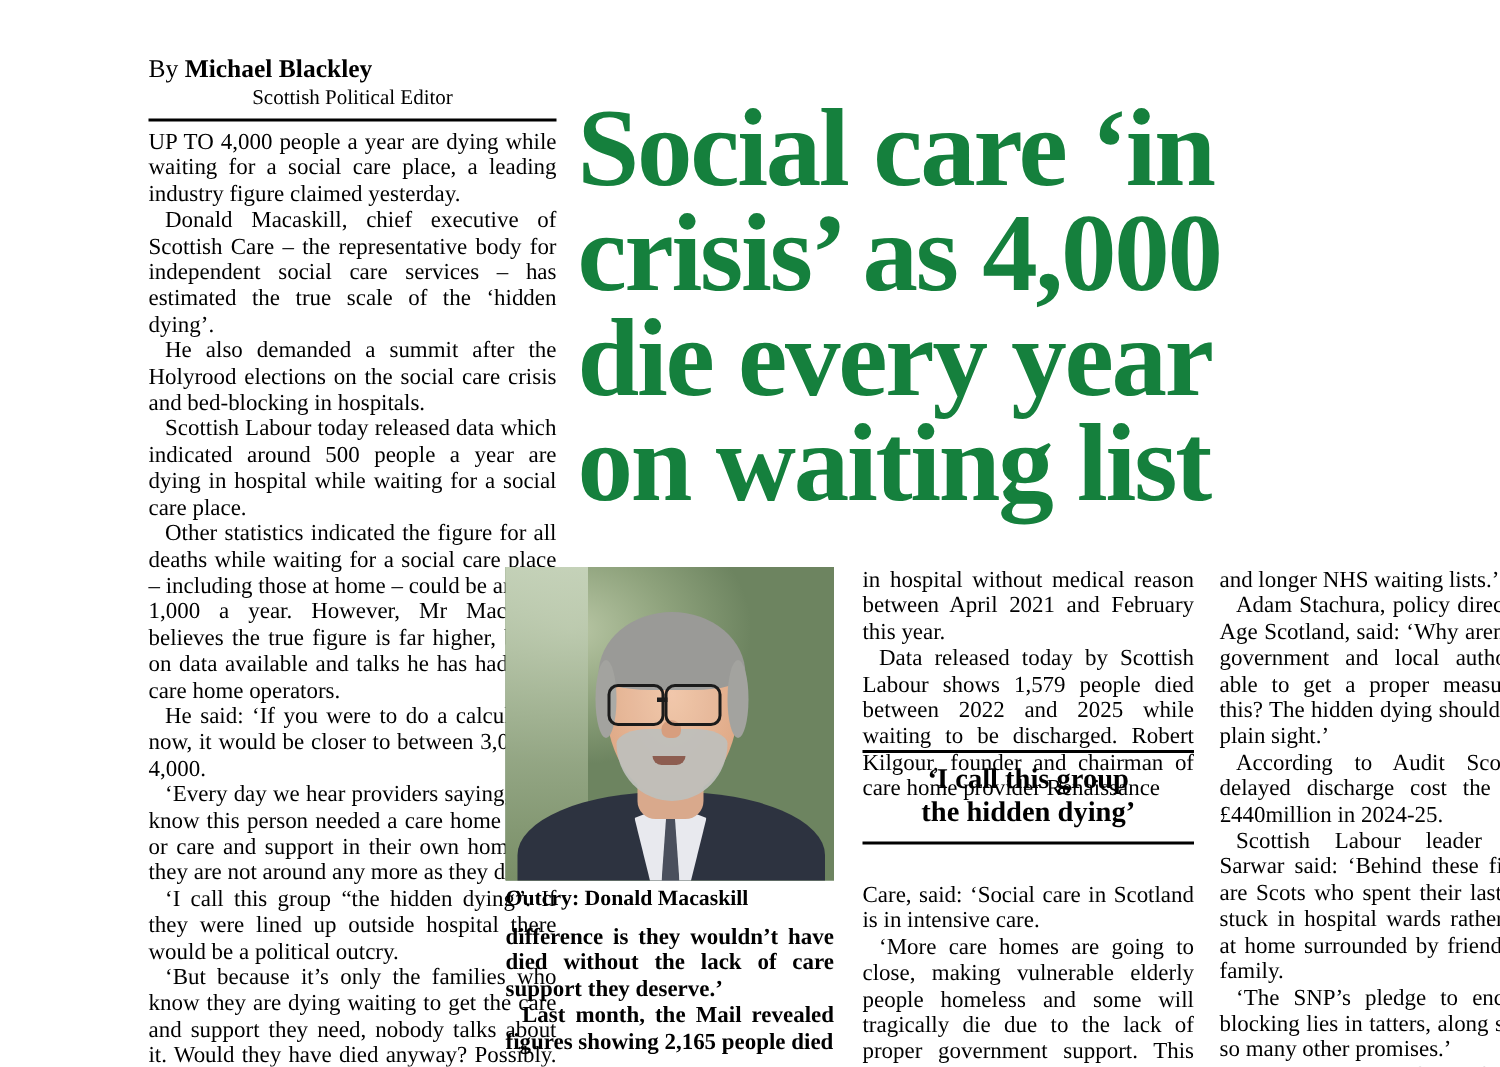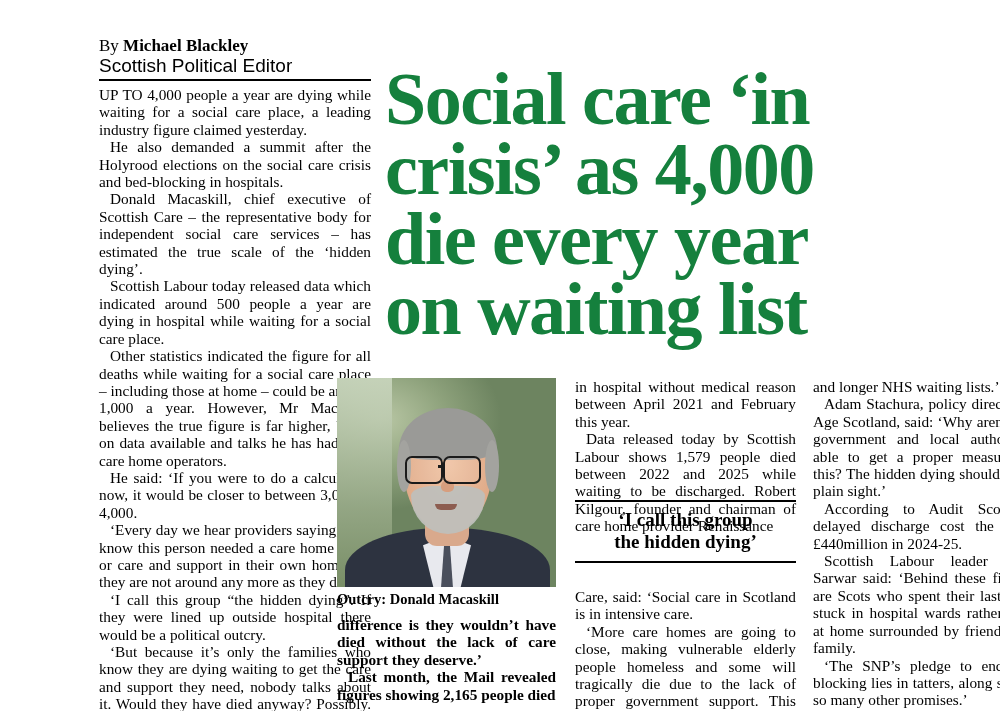--- a/index.html
+++ b/index.html
@@ -35,24 +35,25 @@
     line-height: 20px;
     color: #000;
   }
   .byline-line1 .by {
     font-weight: normal;
   }
   .byline-line1 .name {
     font-weight: bold;
   }
   .byline-line2 {
-    font-family: Liberation Sans, sans-serif;
-    font-size: 19px;
+    font-family: Liberation Serif, serif;
+    font-size: 14px;
     line-height: 18px;
     margin-top: 1px;
+    text-align: center;
   }
   .byline-rule {
     border-bottom: 2px solid #000;
     margin-top: 4px;
   }
 
   
   .headline {
     position: absolute;
     left: 338px;
@@ -242,22 +243,22 @@
 
   <h1 class="headline">
     <span class="hl-line">Social care ‘in</span>
     <span class="hl-line">crisis’ as 4,000</span>
     <span class="hl-line">die every year</span>
     <span class="hl-line">on waiting list</span>
   </h1>
 
   <div class="col-intro">
     <p class="lead">UP TO 4,000 people a year are dying while waiting for a social care place, a leading industry figure claimed yesterday.</p>
+    <p class="ind">Donald Macaskill, chief executive of Scottish Care – the representative body for independent social care services – has estimated the true scale of the ‘hidden dying’.</p>
     <p class="ind">He also demanded a summit after the Holyrood elections on the social care crisis and bed-blocking in hospitals.</p>
-    <p class="ind">Donald Macaskill, chief executive of Scottish Care – the representative body for independent social care services – has estimated the true scale of the ‘hidden dying’.</p>
     <p class="ind">Scottish Labour today released data which indicated around 500 people a year are dying in hospital while waiting for a social care place.</p>
     <p class="ind">Other statistics indicated the figure for all deaths while waiting for a social care place – including those at home – could be around 1,000 a year. However, Mr Macaskill believes the true figure is far higher, based on data available and talks he has had with care home operators.</p>
     <p class="ind">He said: ‘If you were to do a calculation now, it would be closer to between 3,000 to 4,000.</p>
     <p class="ind">‘Every day we hear providers saying, “We know this person needed a care home place or care and support in their own home but they are not around any more as they died”.</p>
     <p class="ind">‘I call this group “the hidden dying”. If they were lined up outside hospital there would be a political outcry.</p>
     <p class="ind">‘But because it’s only the families who know they are dying waiting to get the care and support they need, nobody talks about it. Would they have died anyway? Possibly. But the</p>
   </div>
 
   <div class="photo-wrap">
     <div class="photo">

